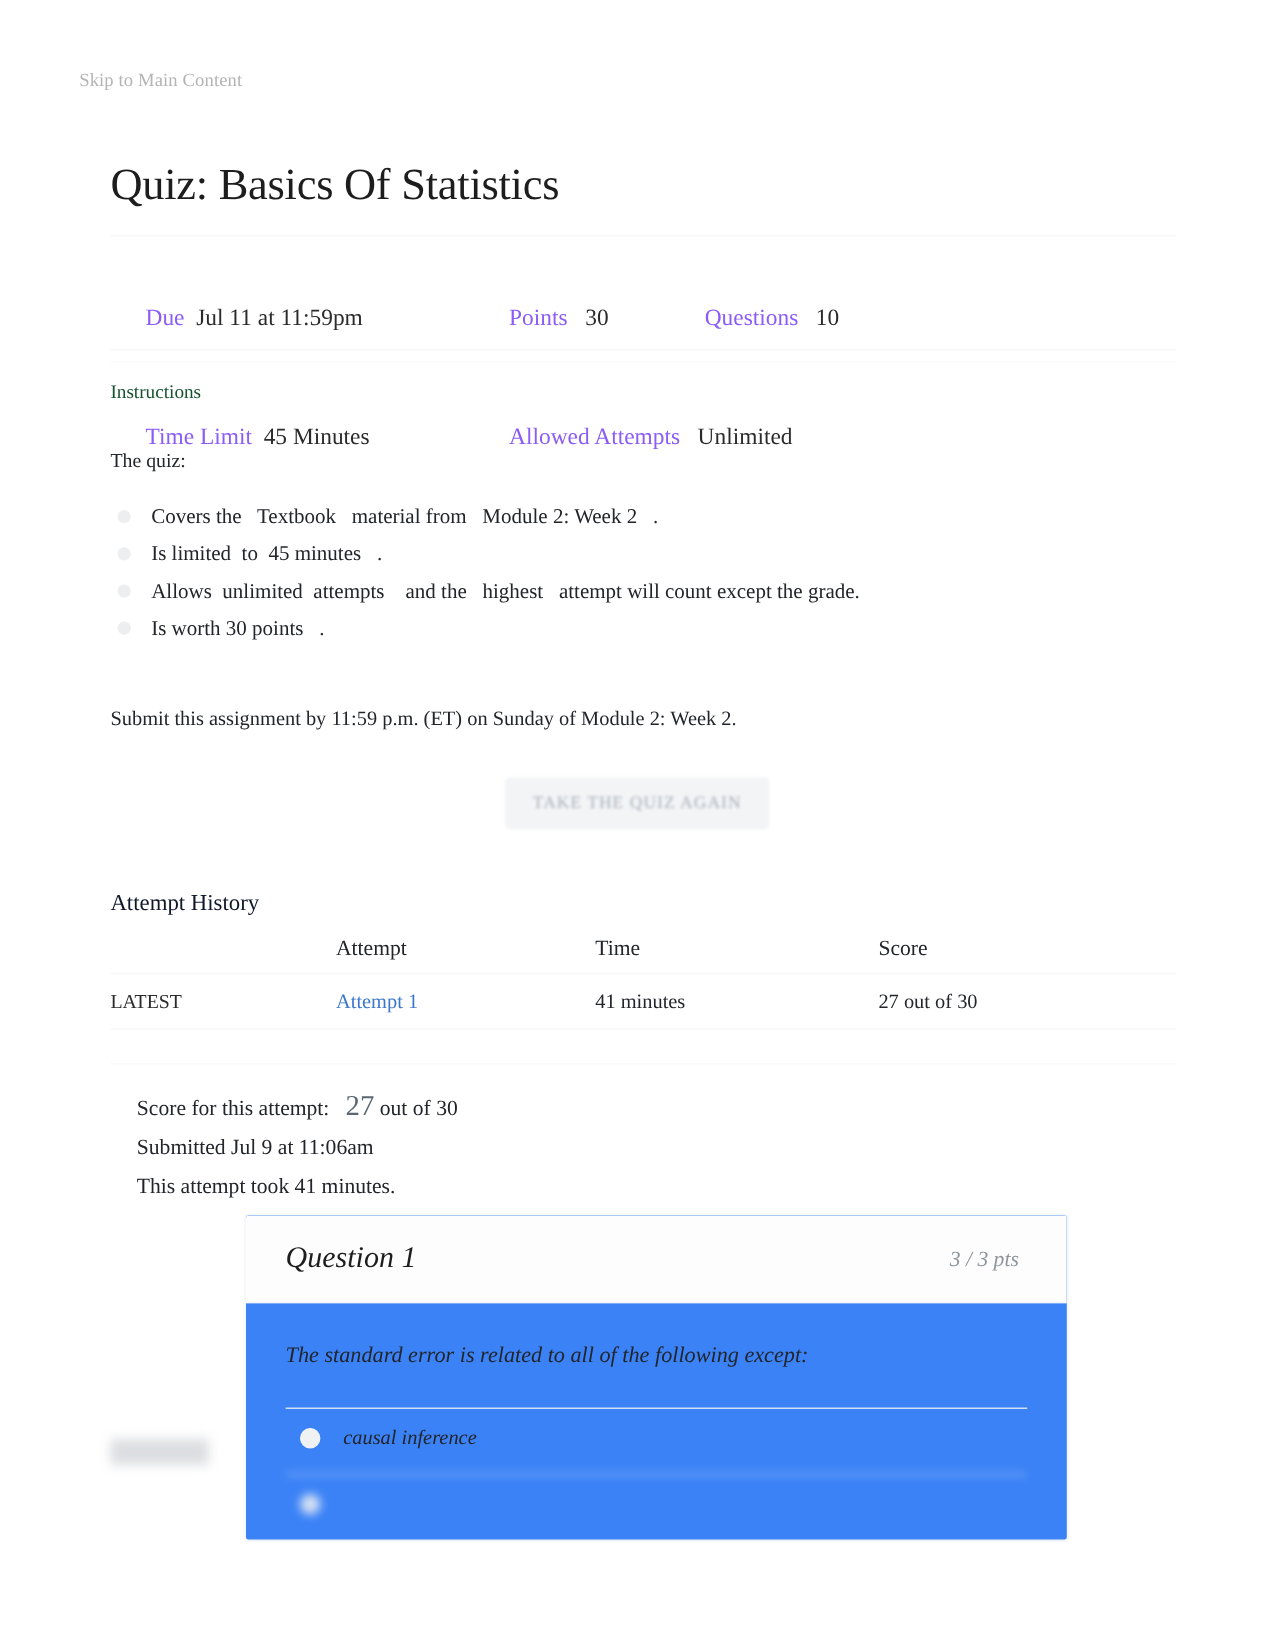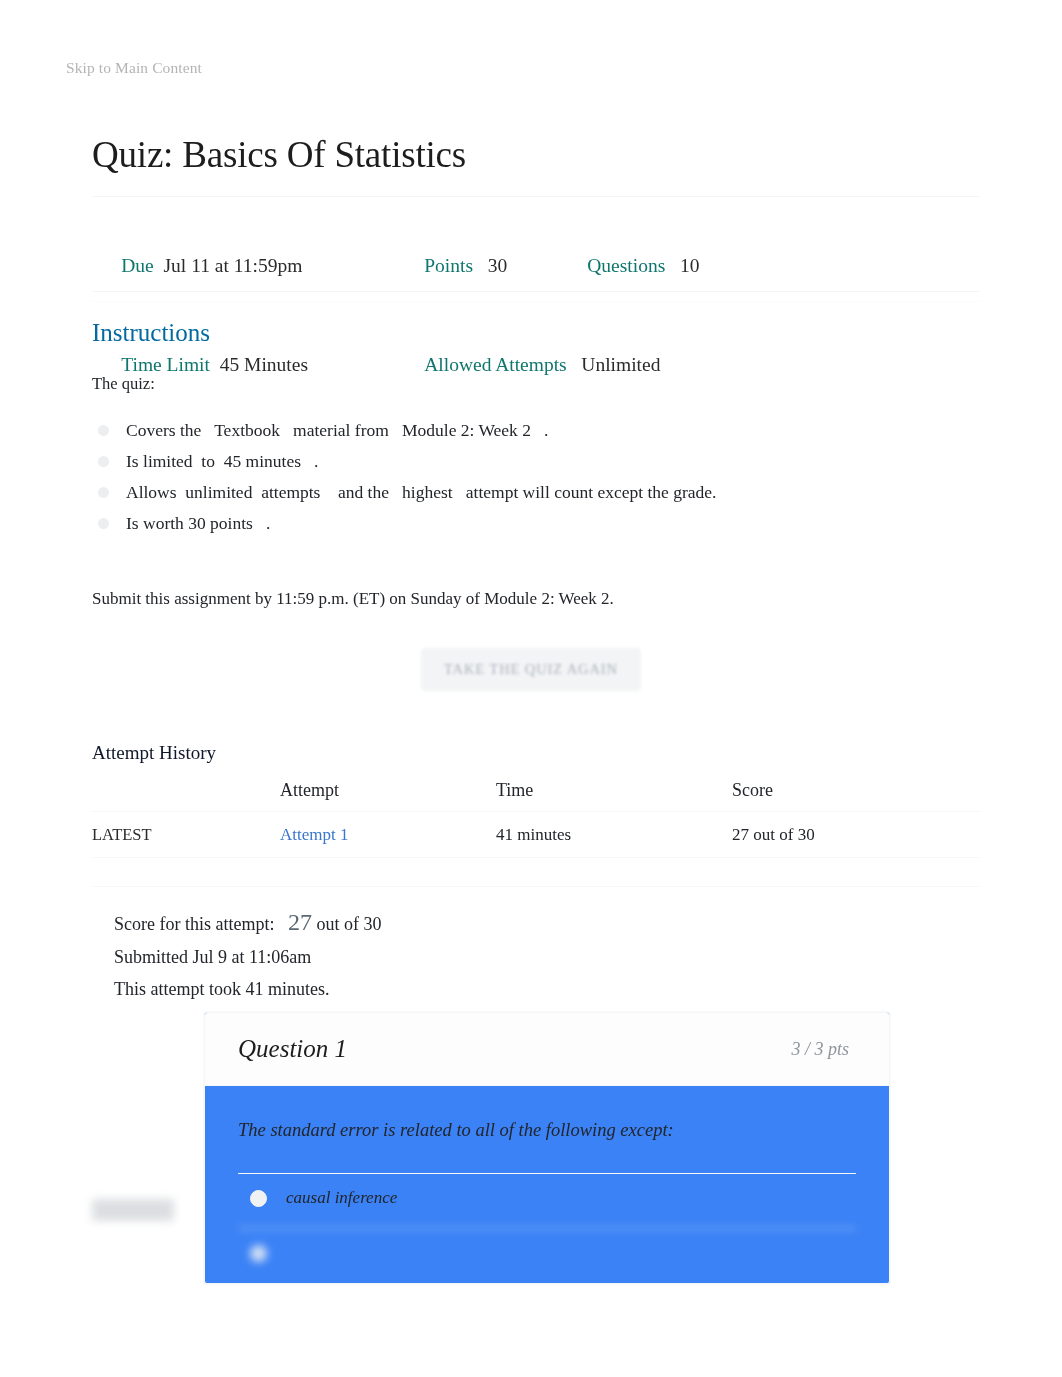--- a/index.html
+++ b/index.html
@@ -64,30 +64,30 @@
     top: 216px;
     width: 880px;
     font-size: 19.5px;
     color: #2b2b2b;
     line-height: 33px;
   }
   .meta-row { display: block; white-space: pre; }
   .meta-col-a { display: inline-block; width: 303px; }
   .meta-col-b { display: inline-block; width: 163px; }
   .meta-col-c { display: inline-block; }
-  .meta-label { color: #0f766e; }
+  .meta-label { color: #8b5cf6; }
   .meta-val { color: #2b2b2b; }
 
   
   .instructions-heading {
     position: absolute;
     left: 92px;
     top: 319px;
-    font-size: 25px;
-    color: #0369a1;
+    font-size: 16px;
+    color: #14532d;
     font-weight: normal;
     margin: 0;
   }
   .quiz-lead {
     position: absolute;
     left: 92px;
     top: 374px;
     font-size: 16.5px;
     color: #22252a;
   }

